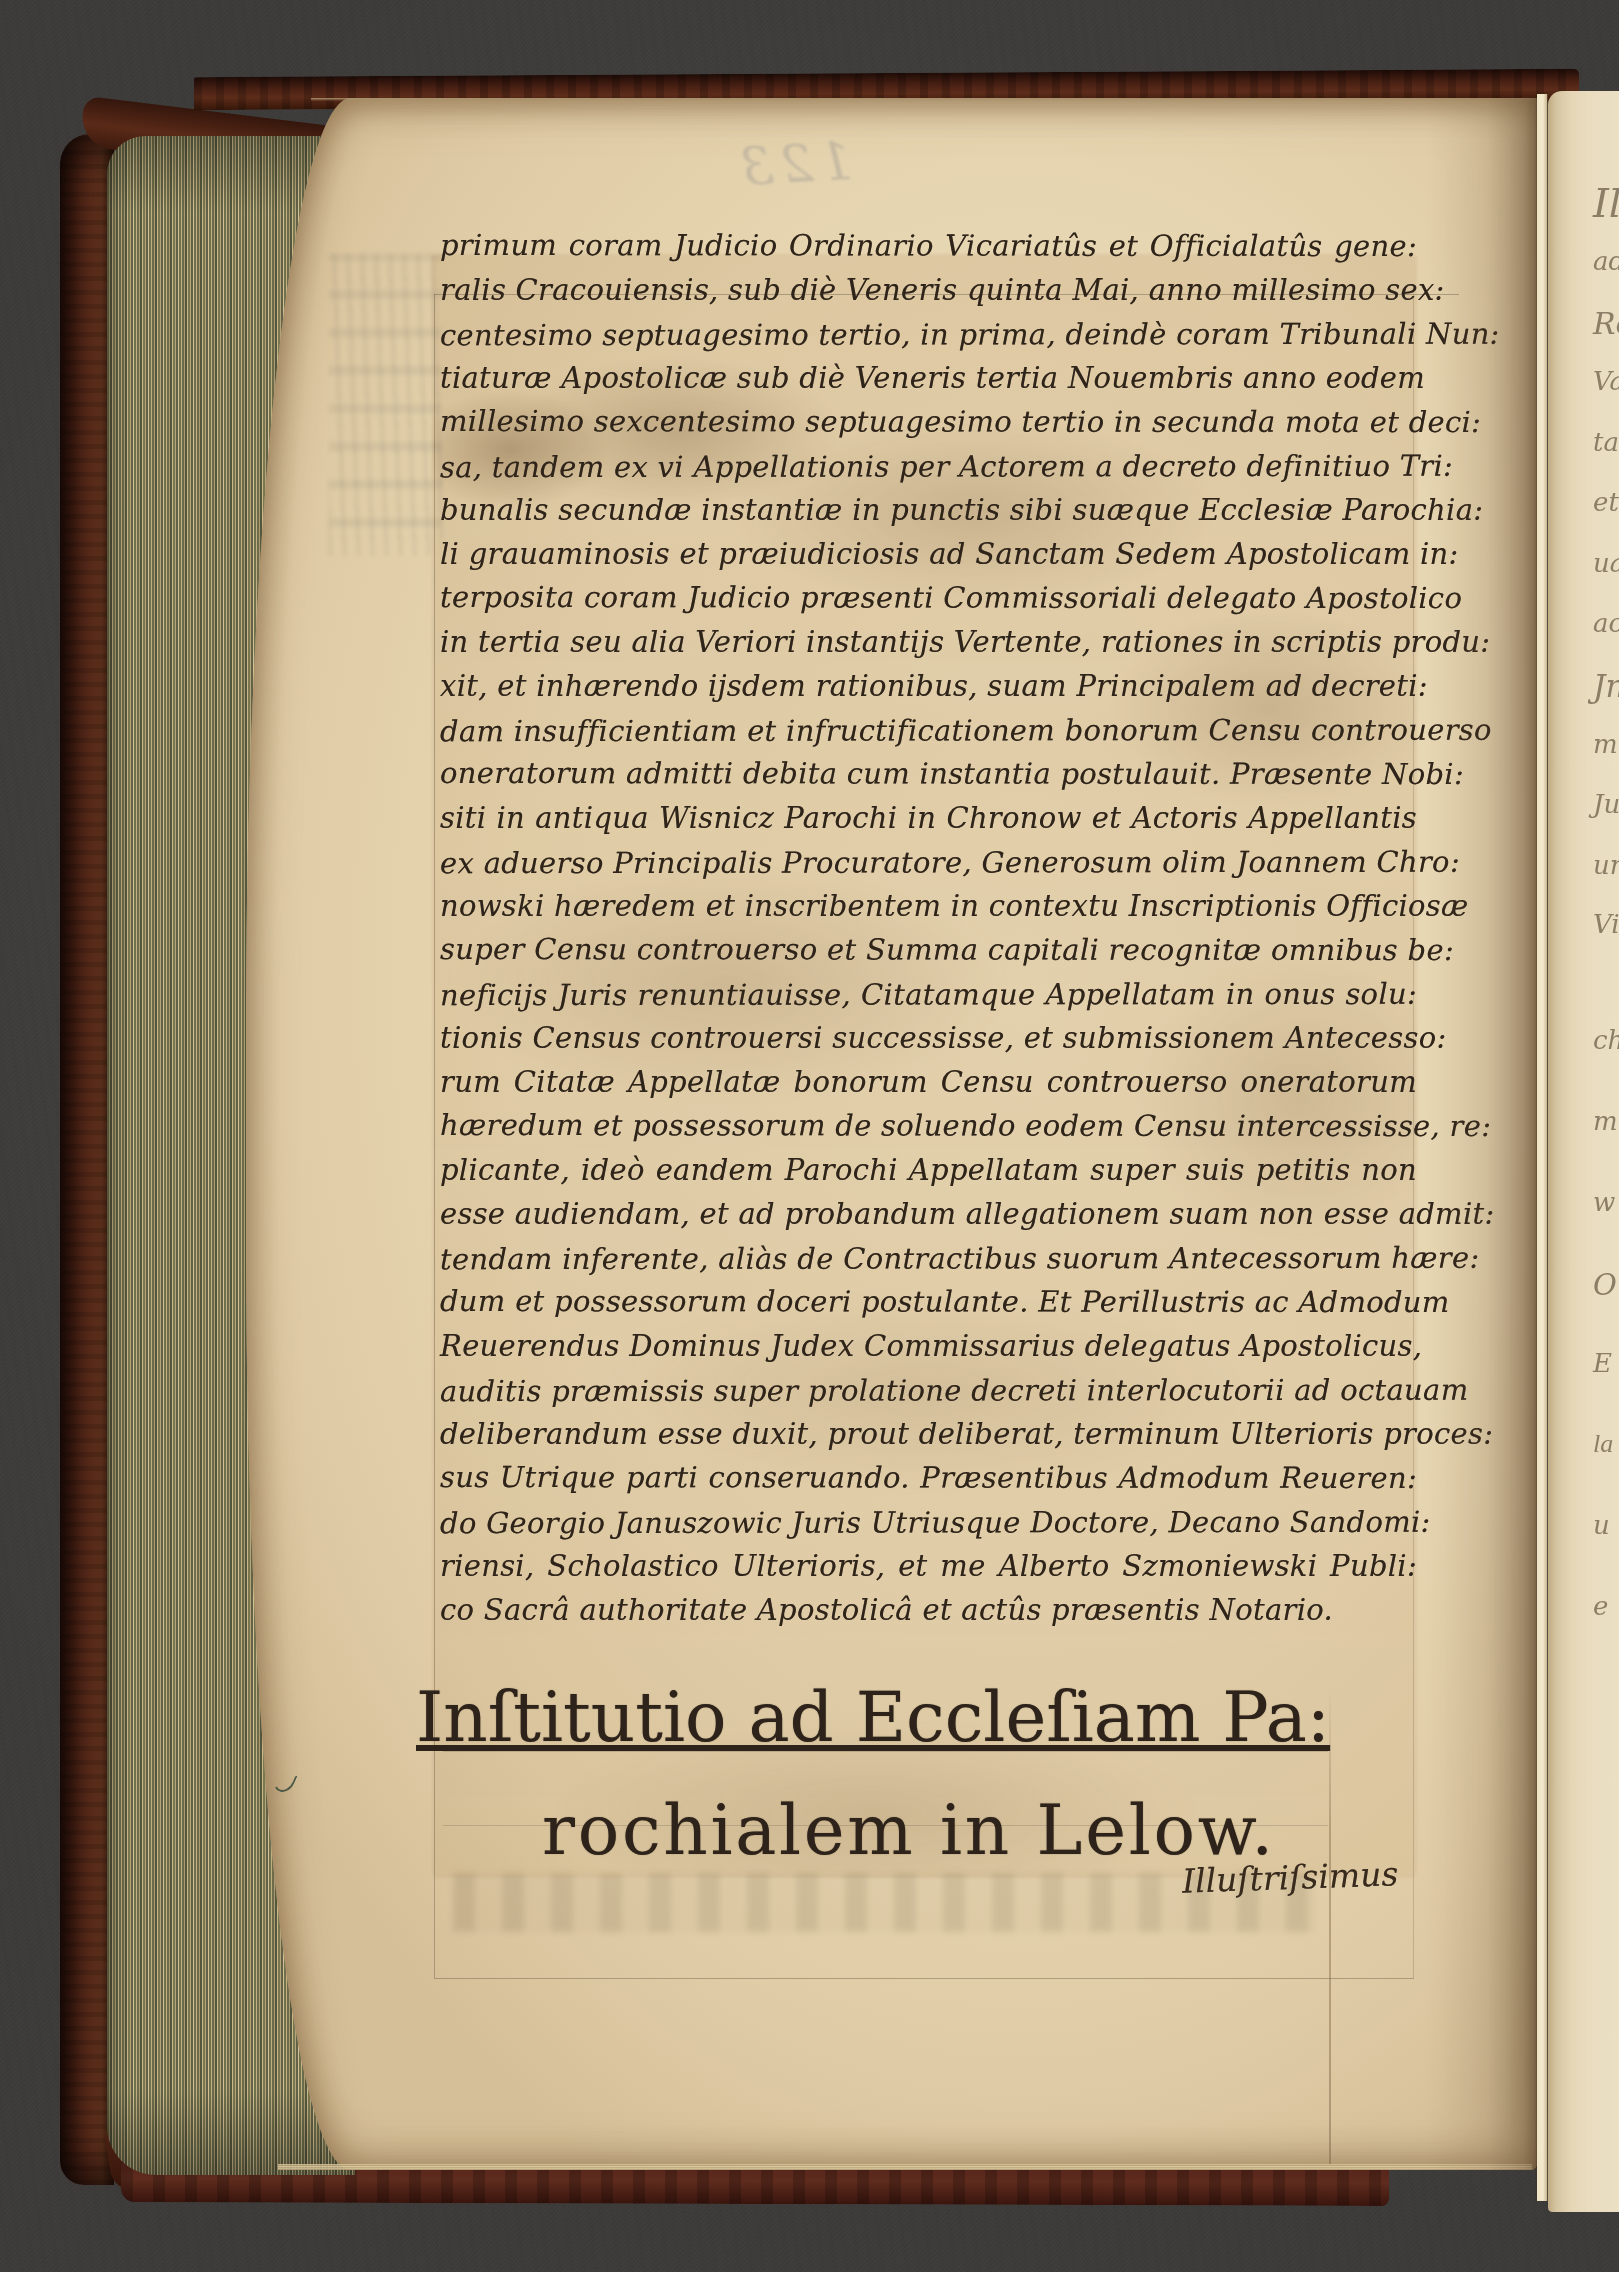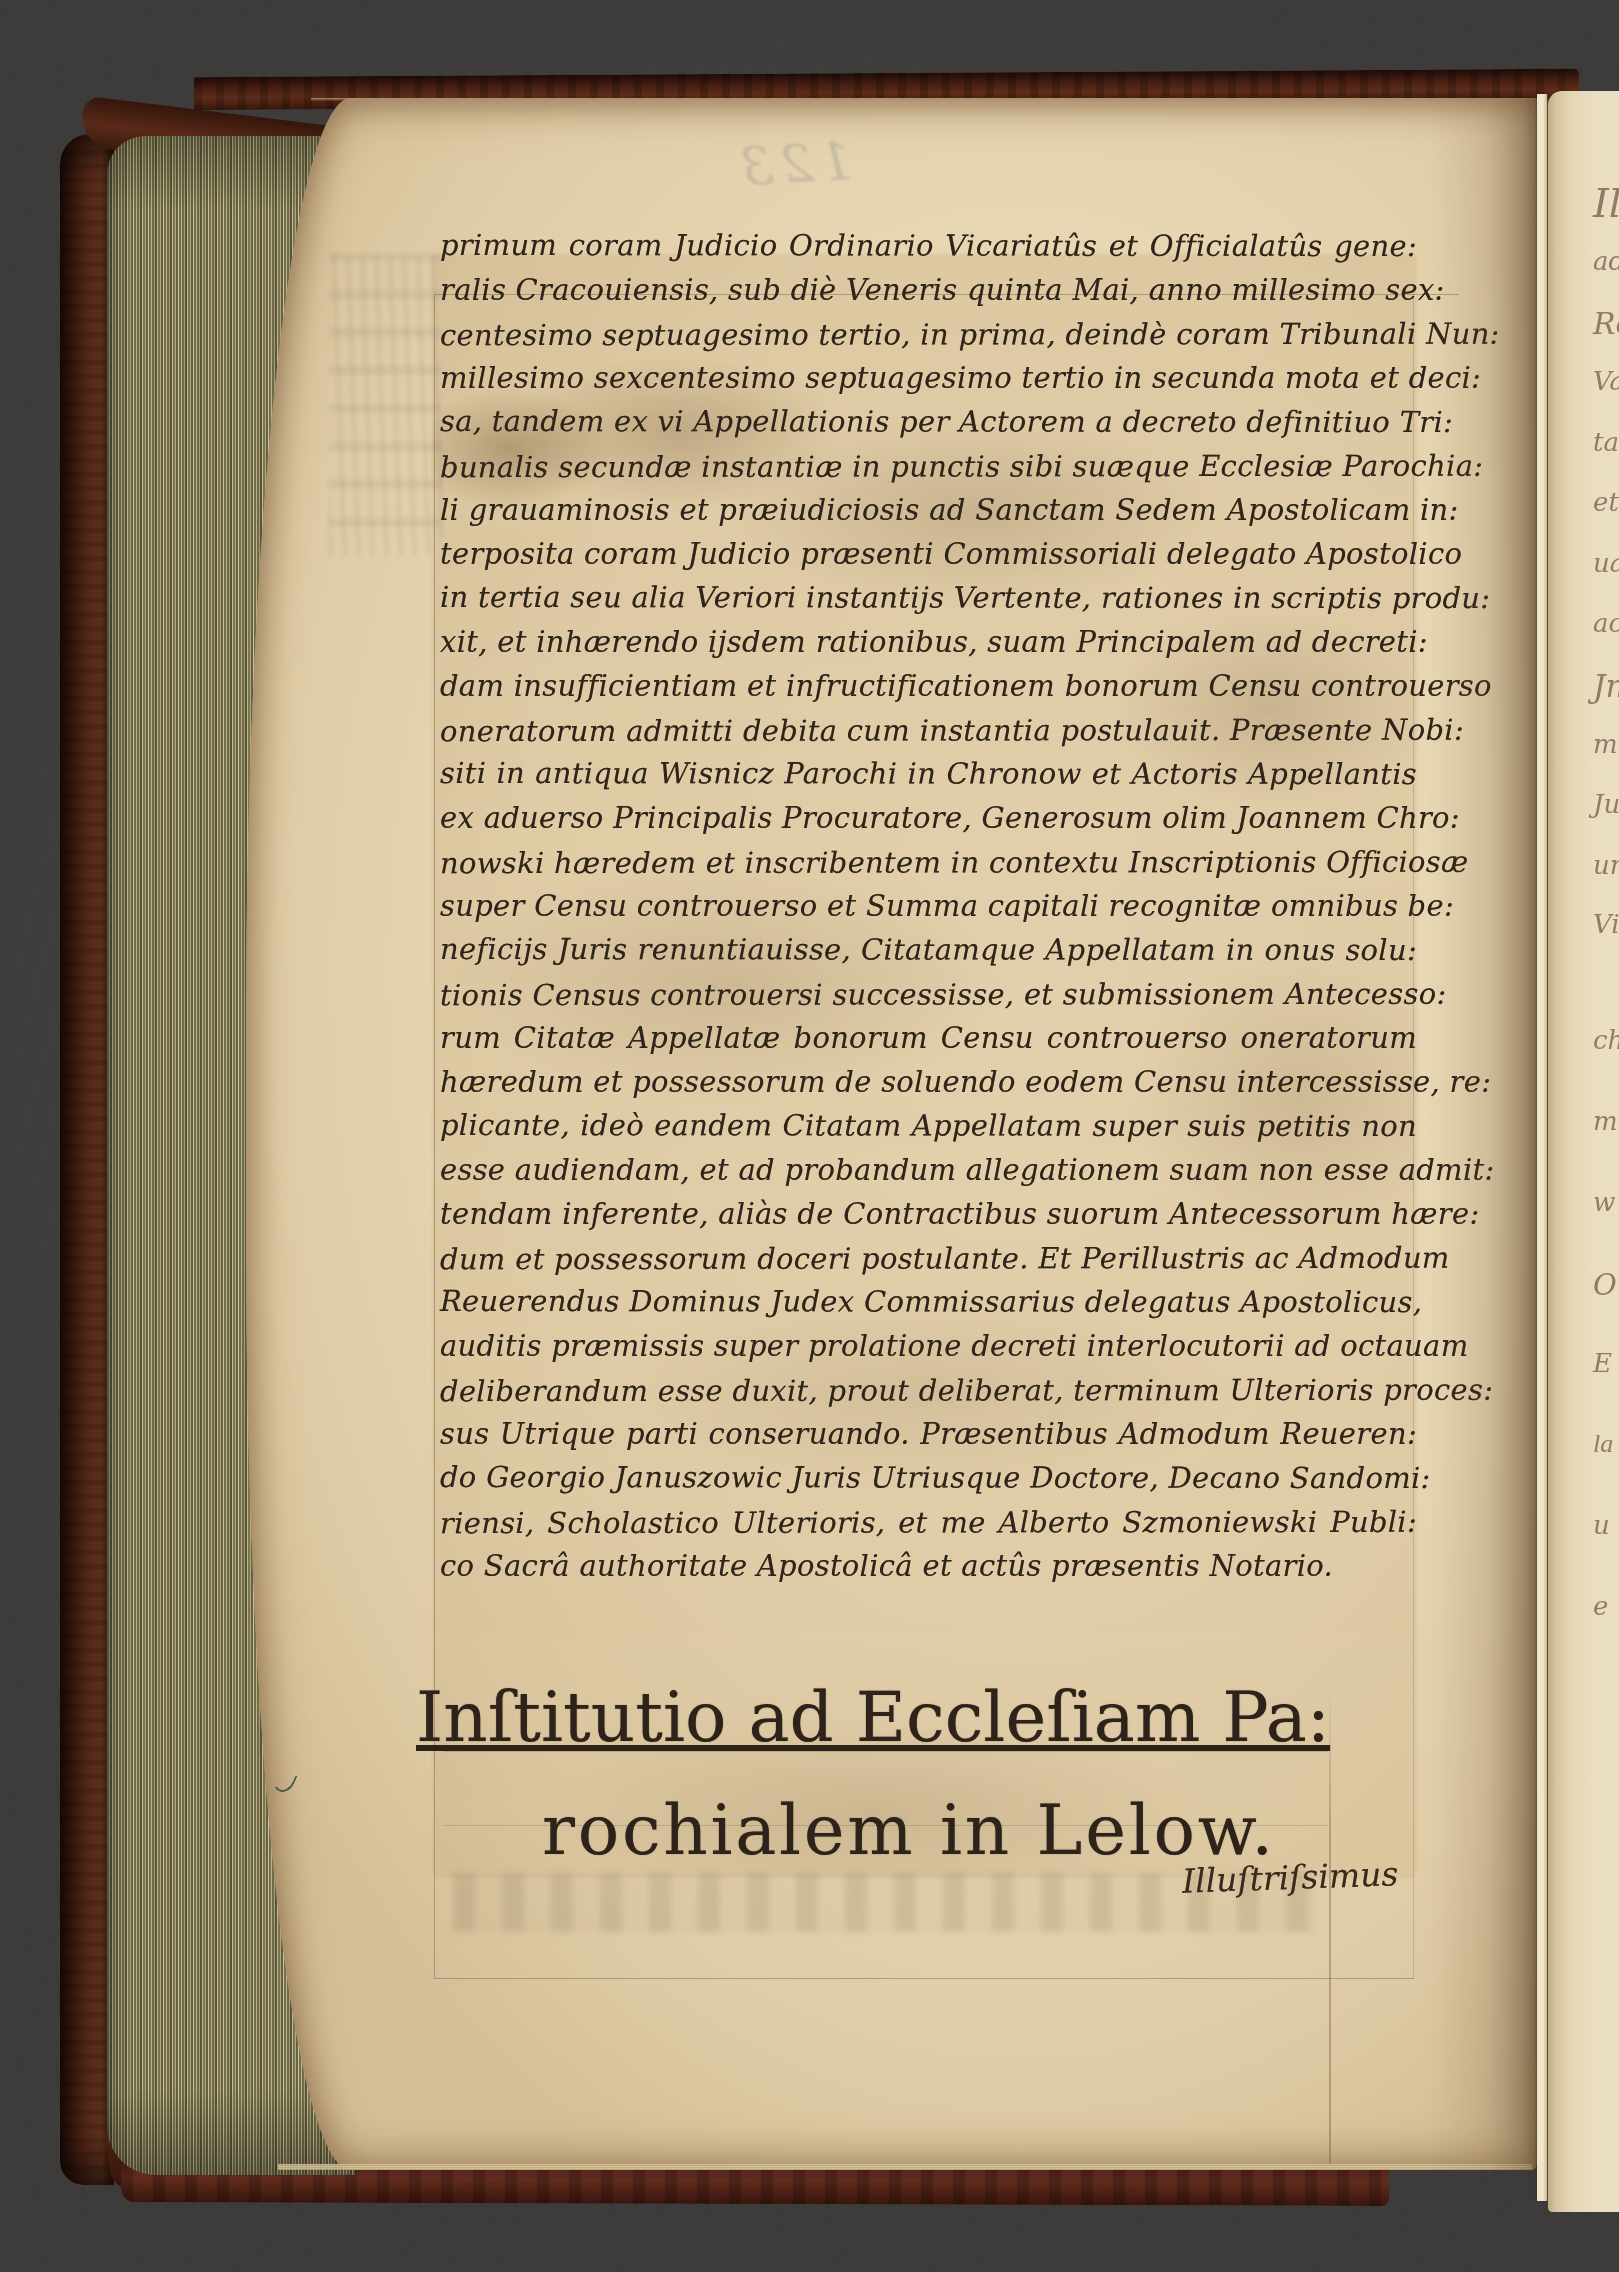--- a/index.html
+++ b/index.html
@@ -233,38 +233,39 @@
   <div class="abs pencil h faint" style="left:443px;top:1751px;width:885px;"></div>
   <div class="abs pencil h faint" style="left:443px;top:1825px;width:885px;"></div>
   <div class="abs crease-line"></div>
 
   <div class="abs ghost-folio">123</div>
 
   <div class="abs body-text">
     <div class="ms-line">primum coram Judicio Ordinario Vicariatûs et Officialatûs gene:</div>
     <div class="ms-line">ralis Cracouiensis, sub diè Veneris quinta Mai, anno millesimo sex:</div>
     <div class="ms-line">centesimo septuagesimo tertio, in prima, deindè coram Tribunali Nun:</div>
+    <div class="ms-line">tiaturæ Apostolicæ sub diè Veneris tertia Nouembris anno eodem</div>
     <div class="ms-line">millesimo sexcentesimo septuagesimo tertio in secunda mota et deci:</div>
     <div class="ms-line">sa, tandem ex vi Appellationis per Actorem a decreto definitiuo Tri:</div>
     <div class="ms-line">bunalis secundæ instantiæ in punctis sibi suæque Ecclesiæ Parochia:</div>
     <div class="ms-line">li grauaminosis et præiudiciosis ad Sanctam Sedem Apostolicam in:</div>
     <div class="ms-line">terposita coram Judicio præsenti Commissoriali delegato Apostolico</div>
     <div class="ms-line">in tertia seu alia Veriori instantijs Vertente, rationes in scriptis produ:</div>
     <div class="ms-line">xit, et inhærendo ijsdem rationibus, suam Principalem ad decreti:</div>
     <div class="ms-line">dam insufficientiam et infructificationem bonorum Censu controuerso</div>
     <div class="ms-line">oneratorum admitti debita cum instantia postulauit. Præsente Nobi:</div>
     <div class="ms-line">siti in antiqua Wisnicz Parochi in Chronow et Actoris Appellantis</div>
     <div class="ms-line">ex aduerso Principalis Procuratore, Generosum olim Joannem Chro:</div>
     <div class="ms-line">nowski hæredem et inscribentem in contextu Inscriptionis Officiosæ</div>
     <div class="ms-line">super Censu controuerso et Summa capitali recognitæ omnibus be:</div>
     <div class="ms-line">neficijs Juris renuntiauisse, Citatamque Appellatam in onus solu:</div>
     <div class="ms-line">tionis Census controuersi successisse, et submissionem Antecesso:</div>
     <div class="ms-line">rum Citatæ Appellatæ bonorum Censu controuerso oneratorum</div>
     <div class="ms-line">hæredum et possessorum de soluendo eodem Censu intercessisse, re:</div>
-    <div class="ms-line">plicante, ideò eandem Citatam Appellatam super suis petitis non</div>
+    <div class="ms-line">plicante, ideò eandem Parochi Appellatam super suis petitis non</div>
     <div class="ms-line">esse audiendam, et ad probandum allegationem suam non esse admit:</div>
     <div class="ms-line">tendam inferente, aliàs de Contractibus suorum Antecessorum hære:</div>
     <div class="ms-line">dum et possessorum doceri postulante. Et Perillustris ac Admodum</div>
     <div class="ms-line">Reuerendus Dominus Judex Commissarius delegatus Apostolicus,</div>
     <div class="ms-line">auditis præmissis super prolatione decreti interlocutorii ad octauam</div>
     <div class="ms-line">deliberandum esse duxit, prout deliberat, terminum Ulterioris proces:</div>
     <div class="ms-line">sus Utrique parti conseruando. Præsentibus Admodum Reueren:</div>
     <div class="ms-line">do Georgio Januszowic Juris Utriusque Doctore, Decano Sandomi:</div>
     <div class="ms-line">riensi, Scholastico Ulterioris, et me Alberto Szmoniewski Publi:</div>
     <div class="ms-line">co Sacrâ authoritate Apostolicâ et actûs præsentis Notario.</div>

